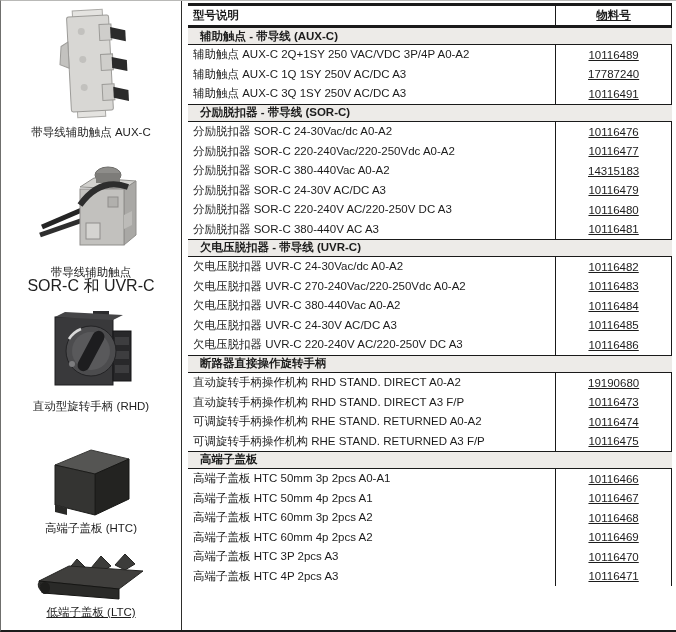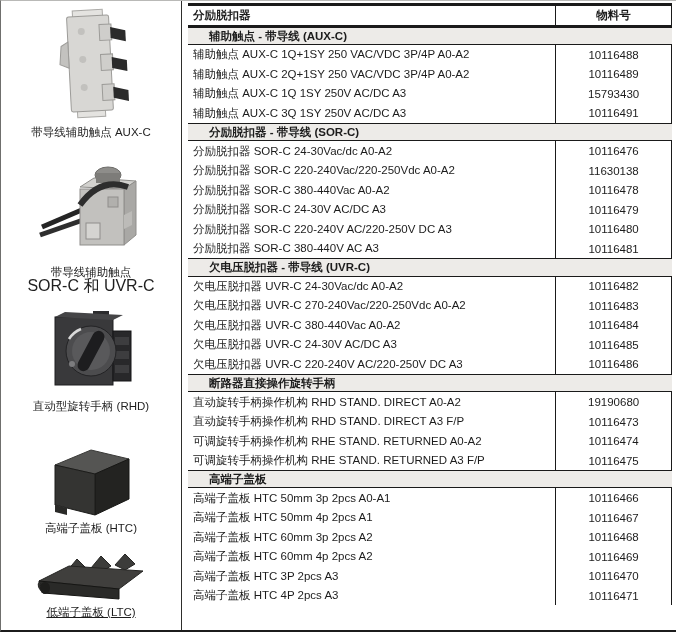--- a/index.html
+++ b/index.html
@@ -11,22 +11,22 @@
   .sidebar { position:absolute; left:0; top:0; width:180px; height:630px; border-right:1px solid #2e2e2c; background:#ffffff; }
   .side-item { position:absolute; left:0; width:180px; display:flex; flex-direction:column; align-items:center; }
   .side-caption { font-size:11.5px; line-height:13px; color:#1e1e1e; text-align:center; margin-top:5px; white-space:nowrap; }
   .side-caption2 { font-size:16px; line-height:13px; color:#1e1e1e; text-align:center; white-space:nowrap; }
 
   
   .catalog { position:absolute; left:187px; top:2px; width:484px; border-top:3px solid #1a1a1a; background:#ffffff; }
   .hdr-row { display:flex; height:21px; box-sizing:border-box; border-bottom:2px solid #1a1a1a; border-right:1px solid #1a1a1a; font-weight:bold; font-size:11.5px; }
   .row { display:flex; height:19.5px; box-sizing:border-box; border-right:1px solid #1a1a1a; font-size:11.5px; }
   .cell-desc { width:368px; box-sizing:border-box; padding-left:5px; display:flex; align-items:center; white-space:nowrap; overflow:hidden; }
-  .cell-part { width:116px; box-sizing:border-box; border-left:1px solid #1a1a1a; display:flex; align-items:center; justify-content:center; }
-  .section-hdr { height:18.2px; box-sizing:border-box; border-bottom:1px solid #1a1a1a; background:#edebe8; font-weight:bold; font-size:11.5px; display:flex; align-items:center; padding-left:21px; white-space:nowrap; }
+  .cell-part { width:116px; box-sizing:border-box; border-left:1px solid #1a1a1a; display:flex; align-items:center; justify-content:center;text-decoration:underline; }
+  .section-hdr { height:18.2px; box-sizing:border-box; border-bottom:1px solid #1a1a1a; background:#edebe8; font-weight:bold; font-size:11.5px; display:flex; align-items:center; padding-left:12px; white-space:nowrap; }
   .section:not(:first-of-type) .section-hdr { border-top:1px solid #1a1a1a; }
 </style>
 </head>
 <body>
 
 <div id="app">
 
   <div class="sidebar">
 
     <div class="side-item" style="top:6px;">
@@ -106,57 +106,53 @@
         <path d="M10 28 q-4 6 4 12" fill="#2f2f2d"></path>
         <ellipse cx="16" cy="35" rx="5" ry="6" fill="#1e1e1c"></ellipse>
       </svg>
       <div class="side-caption">低端子盖板 (LTC)</div>
     </div>
   </div>
 
   <div class="catalog">
 
     <div class="hdr-row">
-      <div class="cell-desc">分励脱扣器</div>
+      <div class="cell-desc">型号说明</div>
       <div class="cell-part">物料号</div>
     </div>
 
     <div class="section">
       <div class="section-hdr">辅助触点 - 带导线 (AUX-C)</div>
-      <div class="row">
-        <div class="cell-desc">辅助触点 AUX-C 1Q+1SY 250 VAC/VDC 3P/4P A0-A2</div>
-        <div class="cell-part">10116488</div>
-      </div>
       <div class="row">
         <div class="cell-desc">辅助触点 AUX-C 2Q+1SY 250 VAC/VDC 3P/4P A0-A2</div>
         <div class="cell-part">10116489</div>
       </div>
       <div class="row">
         <div class="cell-desc">辅助触点 AUX-C 1Q 1SY 250V AC/DC A3</div>
-        <div class="cell-part">15793430</div>
+        <div class="cell-part">17787240</div>
       </div>
       <div class="row">
         <div class="cell-desc">辅助触点 AUX-C 3Q 1SY 250V AC/DC A3</div>
         <div class="cell-part">10116491</div>
       </div>
     </div>
 
     <div class="section">
       <div class="section-hdr">分励脱扣器 - 带导线 (SOR-C)</div>
       <div class="row">
         <div class="cell-desc">分励脱扣器 SOR-C 24-30Vac/dc A0-A2</div>
         <div class="cell-part">10116476</div>
       </div>
       <div class="row">
         <div class="cell-desc">分励脱扣器 SOR-C 220-240Vac/220-250Vdc A0-A2</div>
-        <div class="cell-part">11630138</div>
+        <div class="cell-part">10116477</div>
       </div>
       <div class="row">
         <div class="cell-desc">分励脱扣器 SOR-C 380-440Vac A0-A2</div>
-        <div class="cell-part">10116478</div>
+        <div class="cell-part">14315183</div>
       </div>
       <div class="row">
         <div class="cell-desc">分励脱扣器 SOR-C 24-30V AC/DC A3</div>
         <div class="cell-part">10116479</div>
       </div>
       <div class="row">
         <div class="cell-desc">分励脱扣器 SOR-C 220-240V AC/220-250V DC A3</div>
         <div class="cell-part">10116480</div>
       </div>
       <div class="row">

